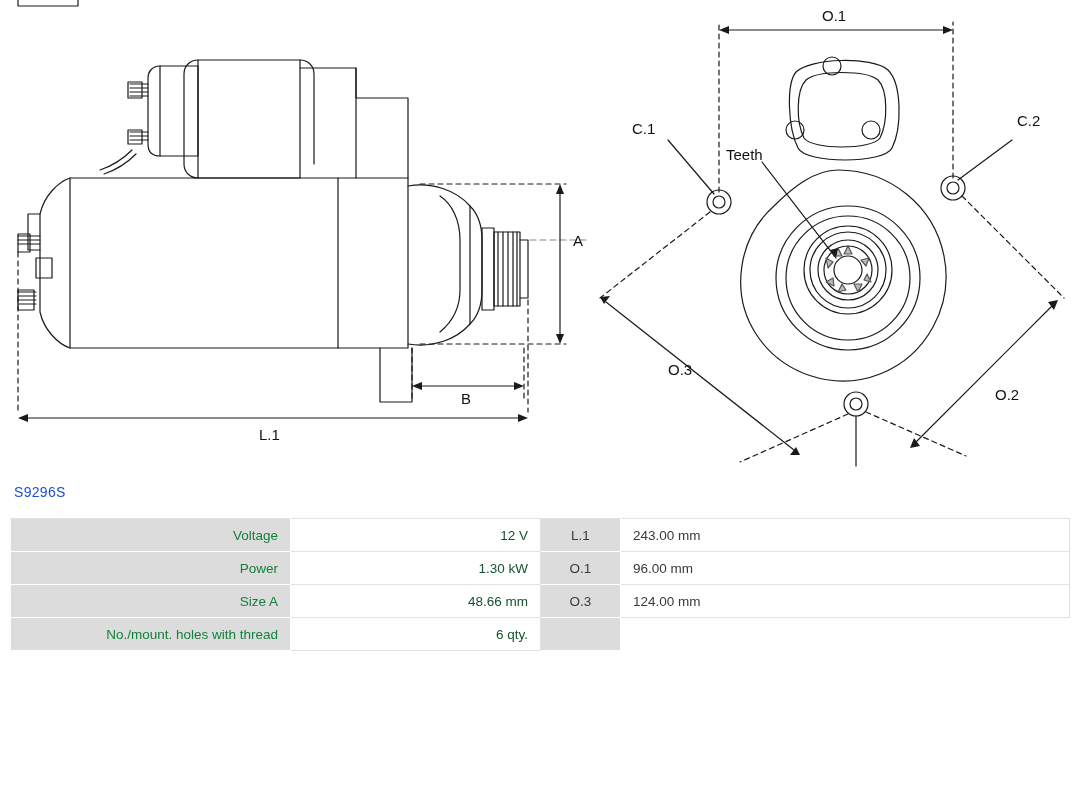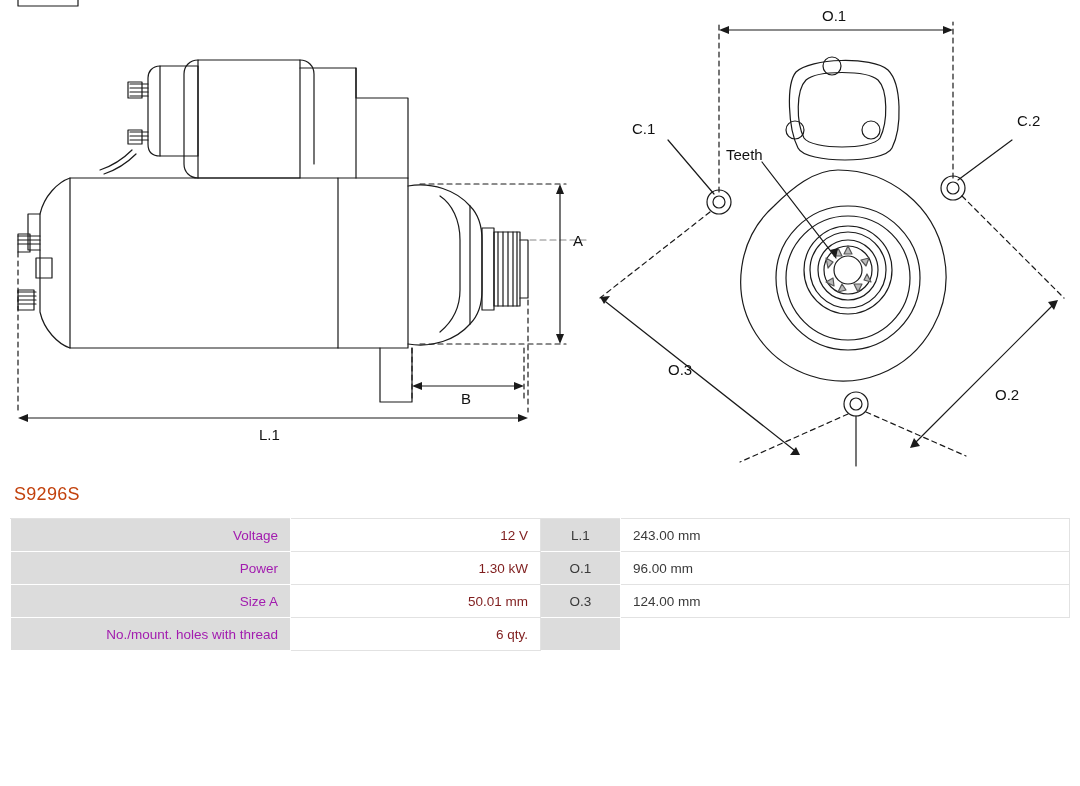--- a/index.html
+++ b/index.html
@@ -24,22 +24,22 @@
   .label-text {
     font-family: "Liberation Sans", sans-serif;
     font-size: 15px;
     fill: #111111;
   }
 
   
   #part-number {
     position: absolute;
     left: 14px; top: 484px;
-    font-size: 18px;
-    color: #c2410c;
+    font-size: 14px;
+    color: #1d4ed8;
     font-family: "Liberation Sans", sans-serif;
     letter-spacing: 0.3px;
   }
 
   
   #spec-table {
     position: absolute;
     left: 10px; top: 518px;
     width: 1060px;
     border-collapse: collapse;
@@ -49,31 +49,31 @@
   #spec-table td {
     height: 33px;
     padding: 0 12px;
     border: 1px solid #ffffff;
     white-space: nowrap;
   }
   .cell-label {
     background: #dcdcdc;
     text-align: right;
     width: 280px;
-    color: #a21caf;
+    color: #15803d;
   }
   .cell-value {
     background: #ffffff;
     text-align: right;
     width: 250px;
     border-top: 1px solid #e2e2e2 !important;
     border-bottom: 1px solid #e2e2e2 !important;
     border-left: 1px solid #e2e2e2 !important;
     border-right: 1px solid #e2e2e2 !important;
-    color: #7f1d1d;
+    color: #14532d;
   }
   .cell-label2 {
     background: #dcdcdc;
     text-align: center;
     width: 80px;
     color: #3a3a3a;
   }
   .cell-value2 {
     background: #ffffff;
     color: #3a3a3a;
@@ -272,21 +272,21 @@
         <td class="cell-value2">243.00 mm</td>
       </tr>
       <tr>
         <td class="cell-label">Power</td>
         <td class="cell-value">1.30 kW</td>
         <td class="cell-label2">O.1</td>
         <td class="cell-value2">96.00 mm</td>
       </tr>
       <tr>
         <td class="cell-label">Size A</td>
-        <td class="cell-value">50.01 mm</td>
+        <td class="cell-value">48.66 mm</td>
         <td class="cell-label2">O.3</td>
         <td class="cell-value2">124.00 mm</td>
       </tr>
       <tr>
         <td class="cell-label">No./mount. holes with thread</td>
         <td class="cell-value">6 qty.</td>
         <td class="cell-empty"></td>
         <td class="cell-empty-white"></td>
       </tr>
     </tbody>

